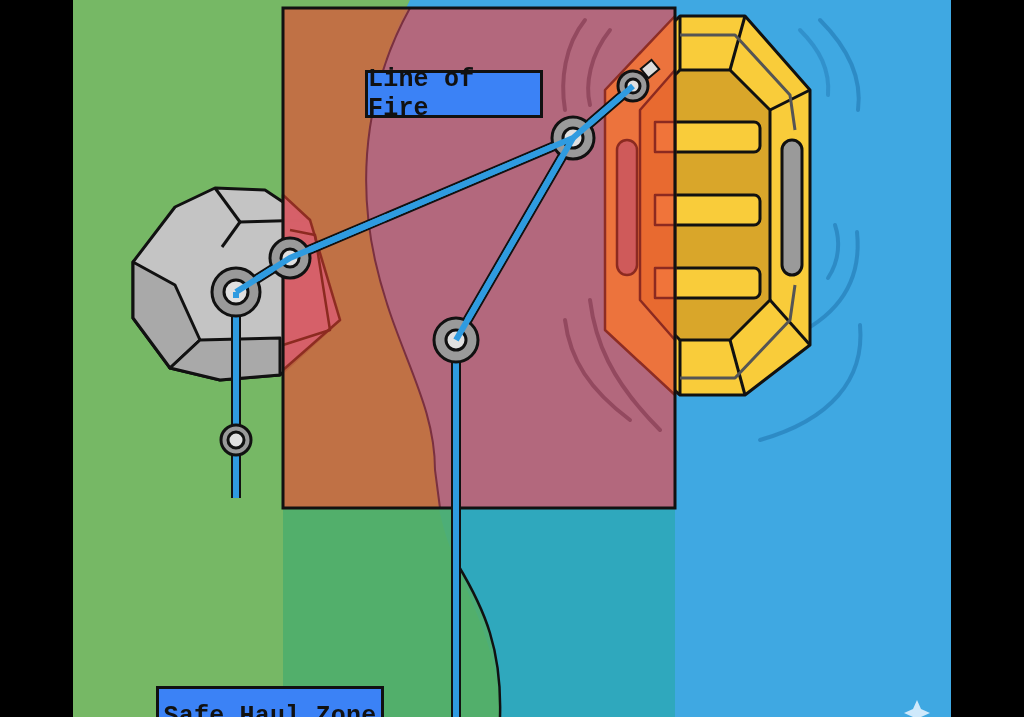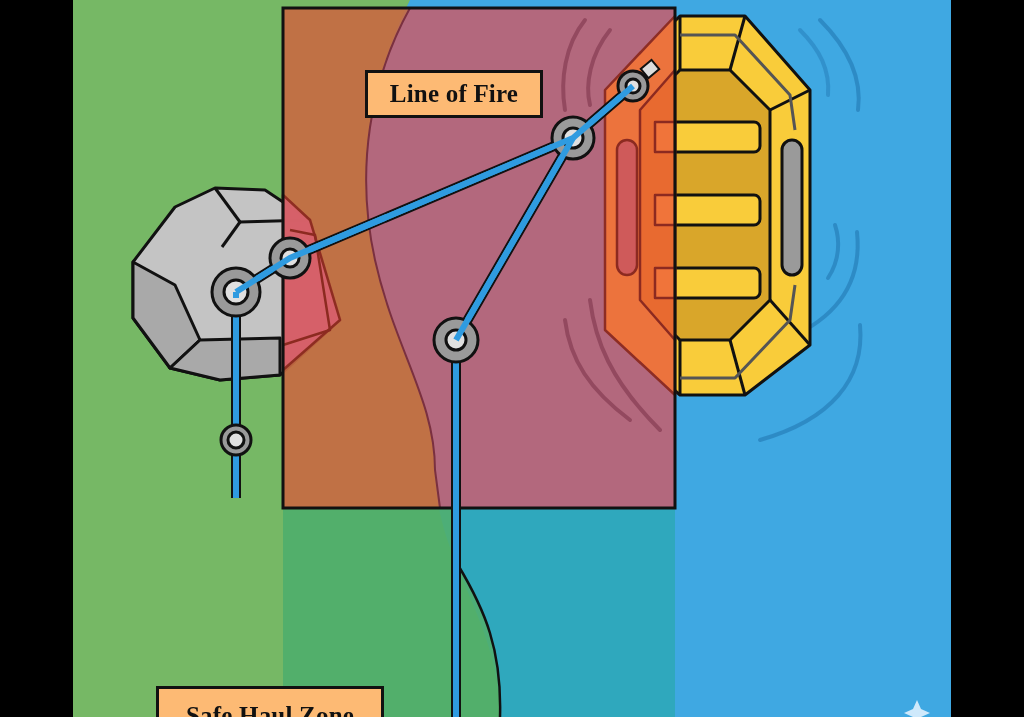--- a/index.html
+++ b/index.html
@@ -1,20 +1,20 @@
 <!DOCTYPE html>
 <html><head>
 <meta charset="utf-8">
 <style>
   html, body { margin: 0; padding: 0; background: #000; }
   body { width: 1024px; height: 717px; overflow: hidden; position: relative; }
   #stage { position: absolute; left: 0; top: 0; width: 1024px; height: 717px; }
   .label-box {
-    position: absolute; background: #fdba74; border: 3px solid #111;
-    font-family: Liberation Serif, serif; font-weight: bold; color: #111;
+    position: absolute; background: #3b82f6; border: 3px solid #111;
+    font-family: Liberation Mono, monospace; font-weight: bold; color: #111;
     display: flex; align-items: center; justify-content: center;
     box-sizing: border-box; letter-spacing: 0.2px;
   }
   #label-lof { left: 365px; top: 70px; width: 178px; height: 48px; font-size: 25px; }
   #label-shz { left: 156px; top: 654px; width: 228px; height: 60px; font-size: 25px; margin-top: 32px; }
 </style>
 </head>
 <body>
 
 <div id="stage">

